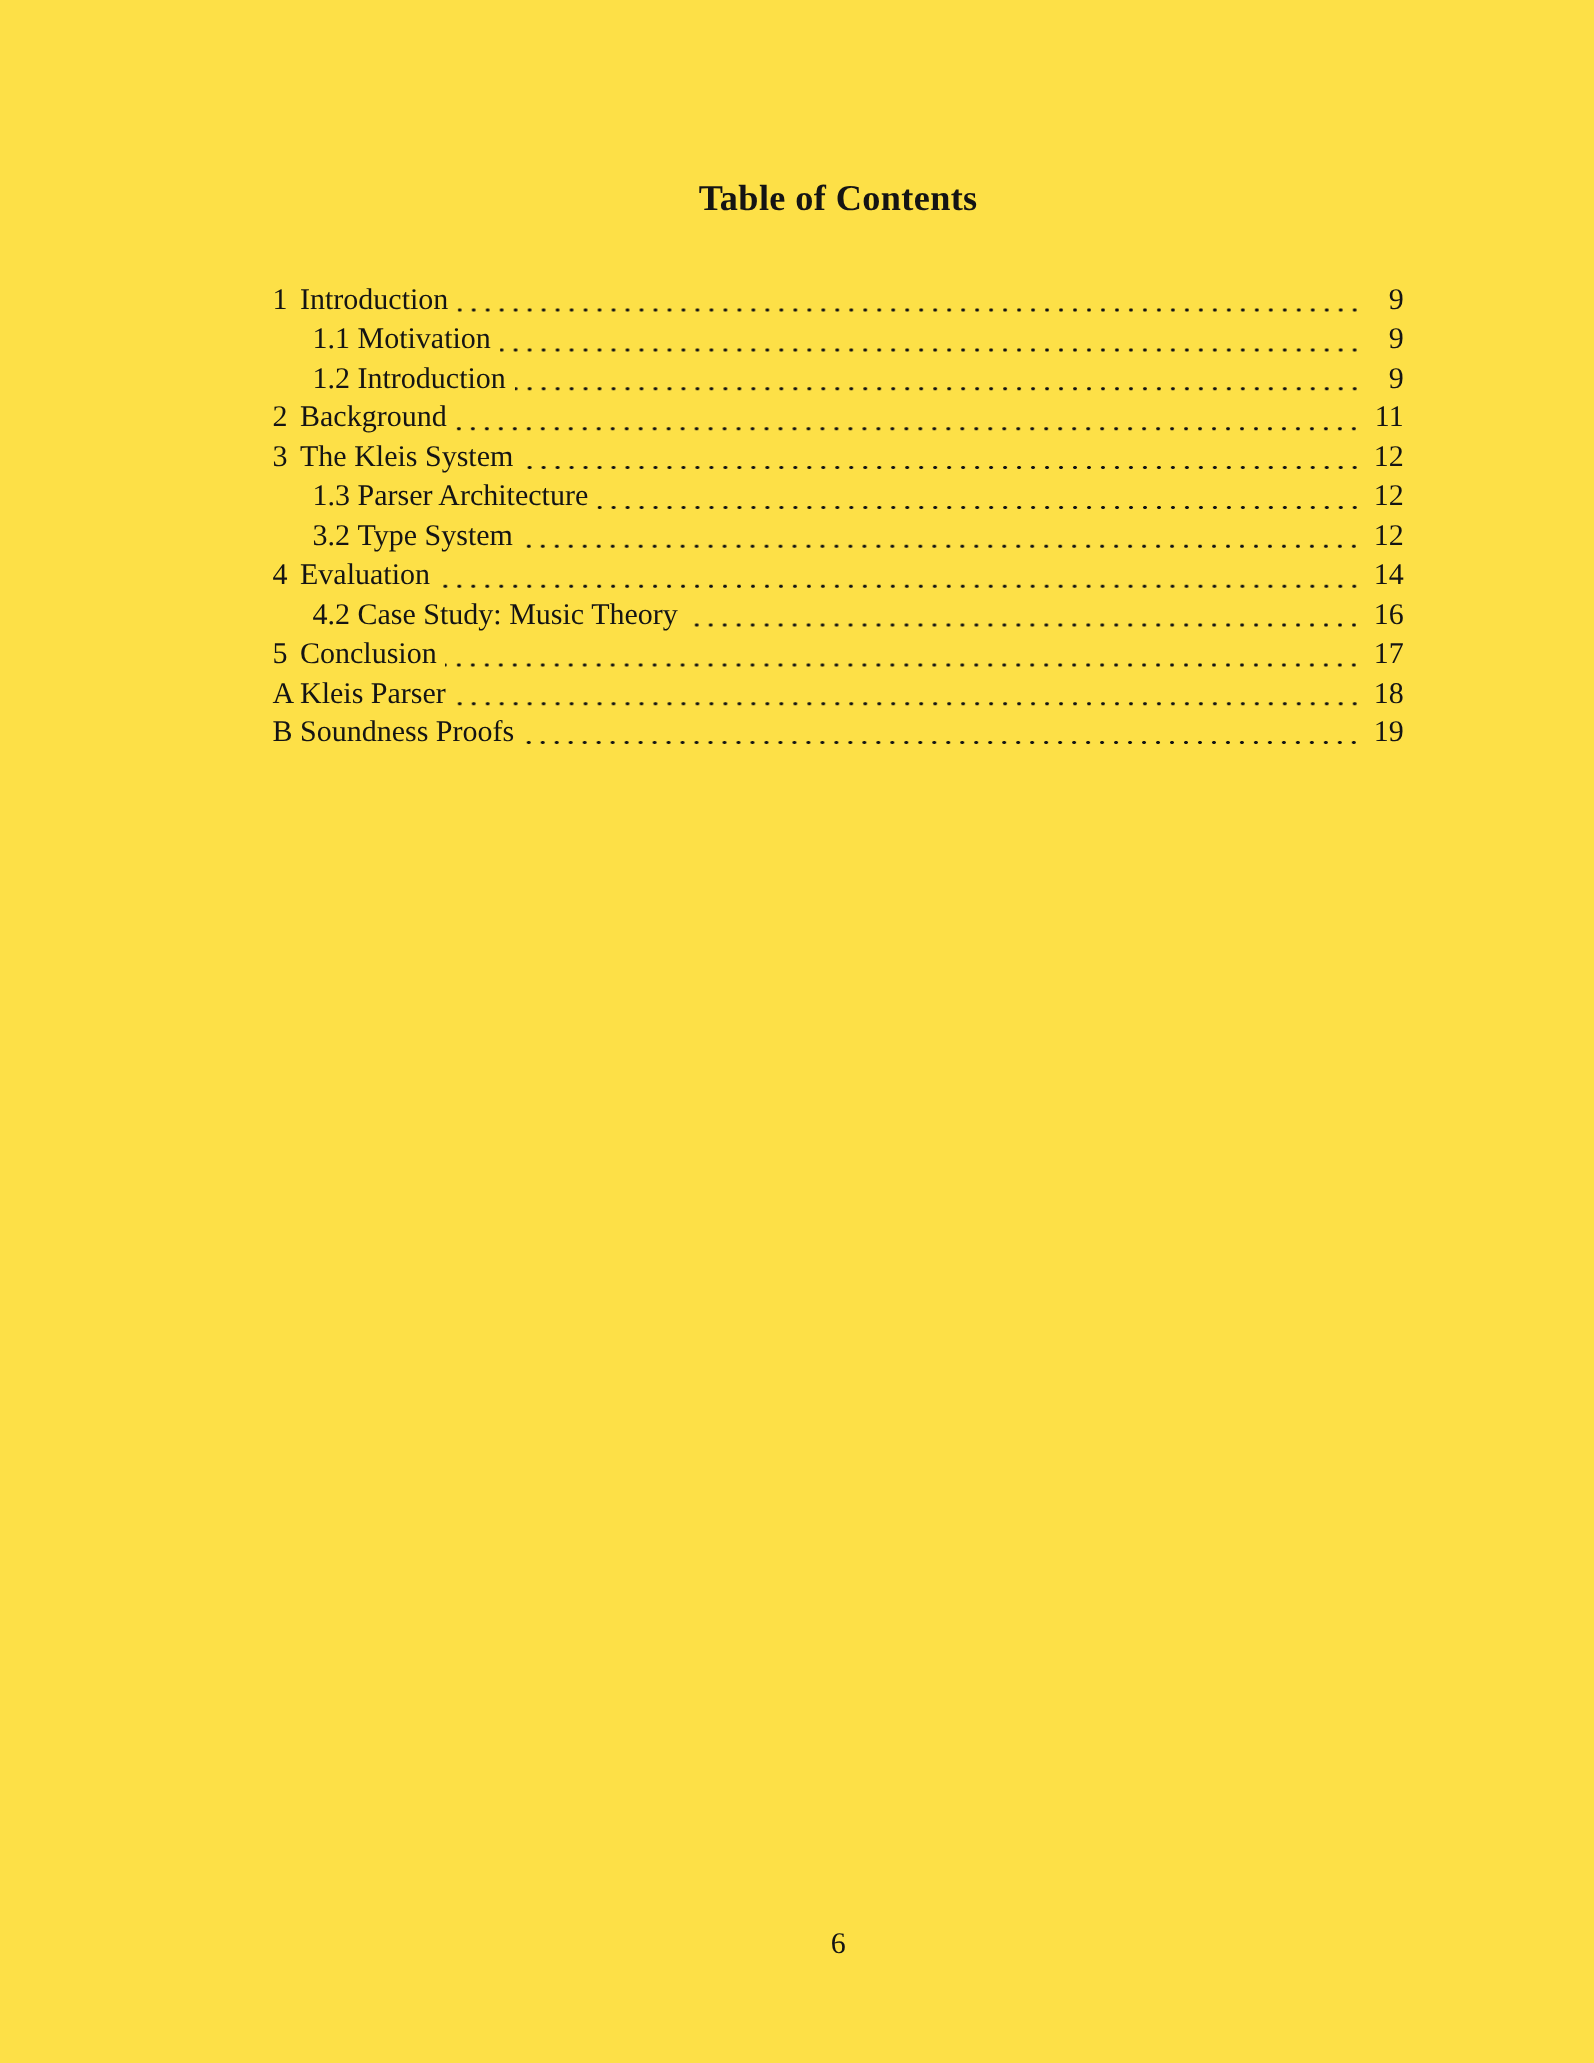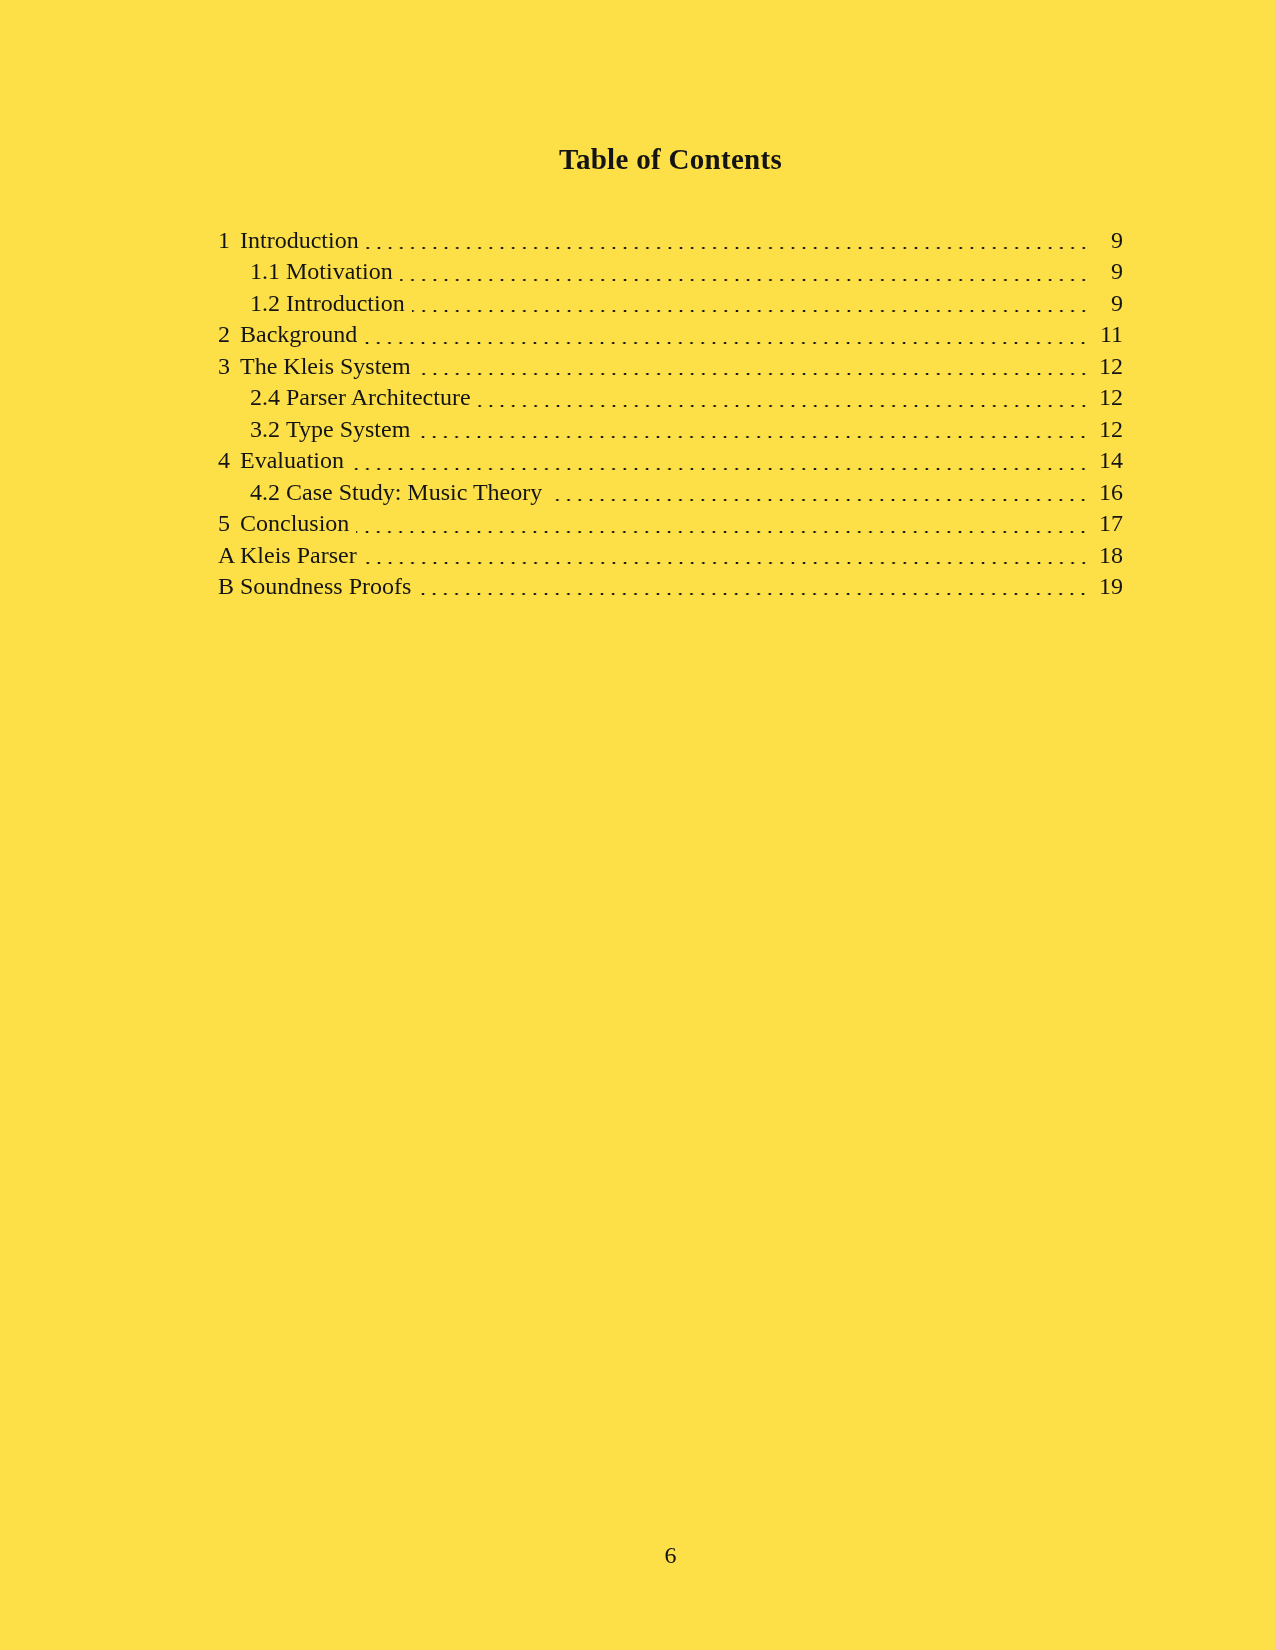--- a/index.html
+++ b/index.html
@@ -102,21 +102,21 @@
     <span class="toc-leader"></span>
     <span class="toc-page">11</span>
   </div>
       <div class="toc-entry lvl0">
     <span class="toc-num">3</span>
     <span class="toc-title">The Kleis System</span>
     <span class="toc-leader"></span>
     <span class="toc-page">12</span>
   </div>
       <div class="toc-entry lvl1">
-    <span class="toc-num">2.4</span>
+    <span class="toc-num">1.3</span>
     <span class="toc-title">Parser Architecture</span>
     <span class="toc-leader"></span>
     <span class="toc-page">12</span>
   </div>
       <div class="toc-entry lvl1">
     <span class="toc-num">3.2</span>
     <span class="toc-title">Type System</span>
     <span class="toc-leader"></span>
     <span class="toc-page">12</span>
   </div>

